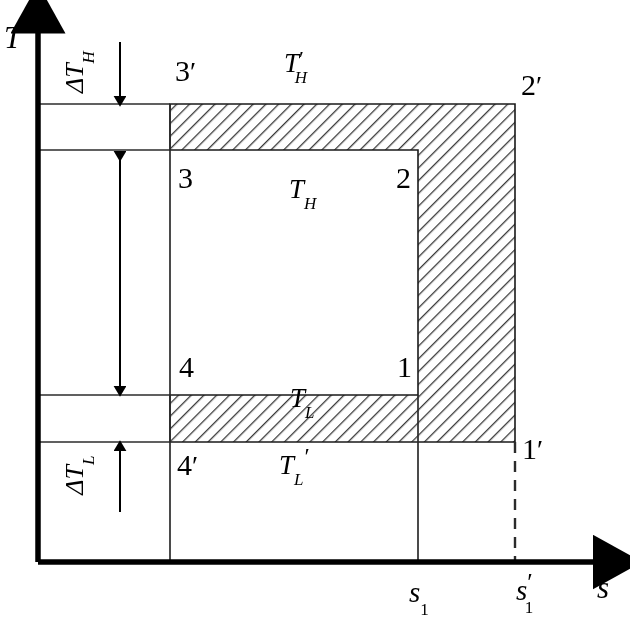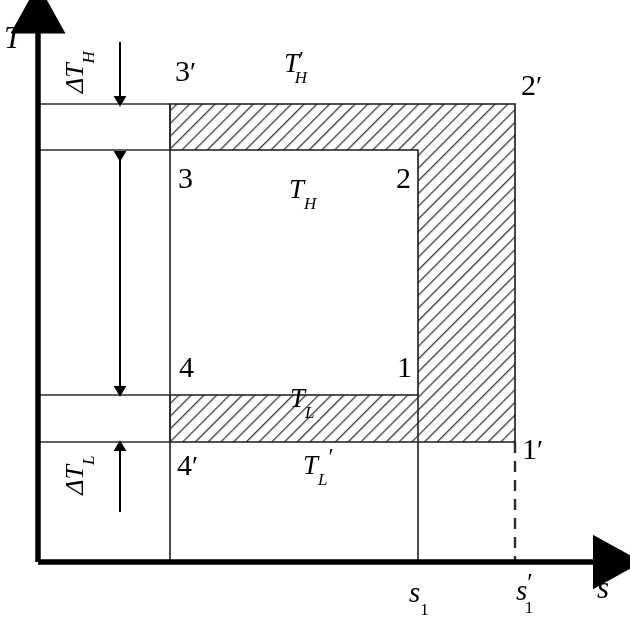--- a/index.html
+++ b/index.html
@@ -133,21 +133,21 @@
   </div>
 
   <div class="lbl tlab" style="left:277px;top:176px;margin-left:12px;">
     <span>T</span><span class="sub">H</span>
   </div>
 
   <div class="lbl tlab" style="left:290px;top:349px;margin-top:36px;">
     <span>T</span><span class="sub">L</span>
   </div>
 
-  <div class="lbl tlab" style="left:279px;top:452px;margin-left:24px;">
+  <div class="lbl tlab" style="left:279px;top:452px;">
     <span>T</span><span class="sub">L</span><span class="prime" style="font-size:24px;position:relative;top:-10px;margin-left:1px;">′</span>
   </div>
 
 
   <div class="lbl eqlab" style="left:409px;top:578px;">
     <span>s</span><span class="subn">1</span>
   </div>
 
   <div class="lbl eqlab" style="left:516px;top:576px;">
     <span>s</span><span class="prime" style="font-size:25px;position:relative;top:-9px;">′</span><span class="subn" style="margin-left:-8px;">1</span>

